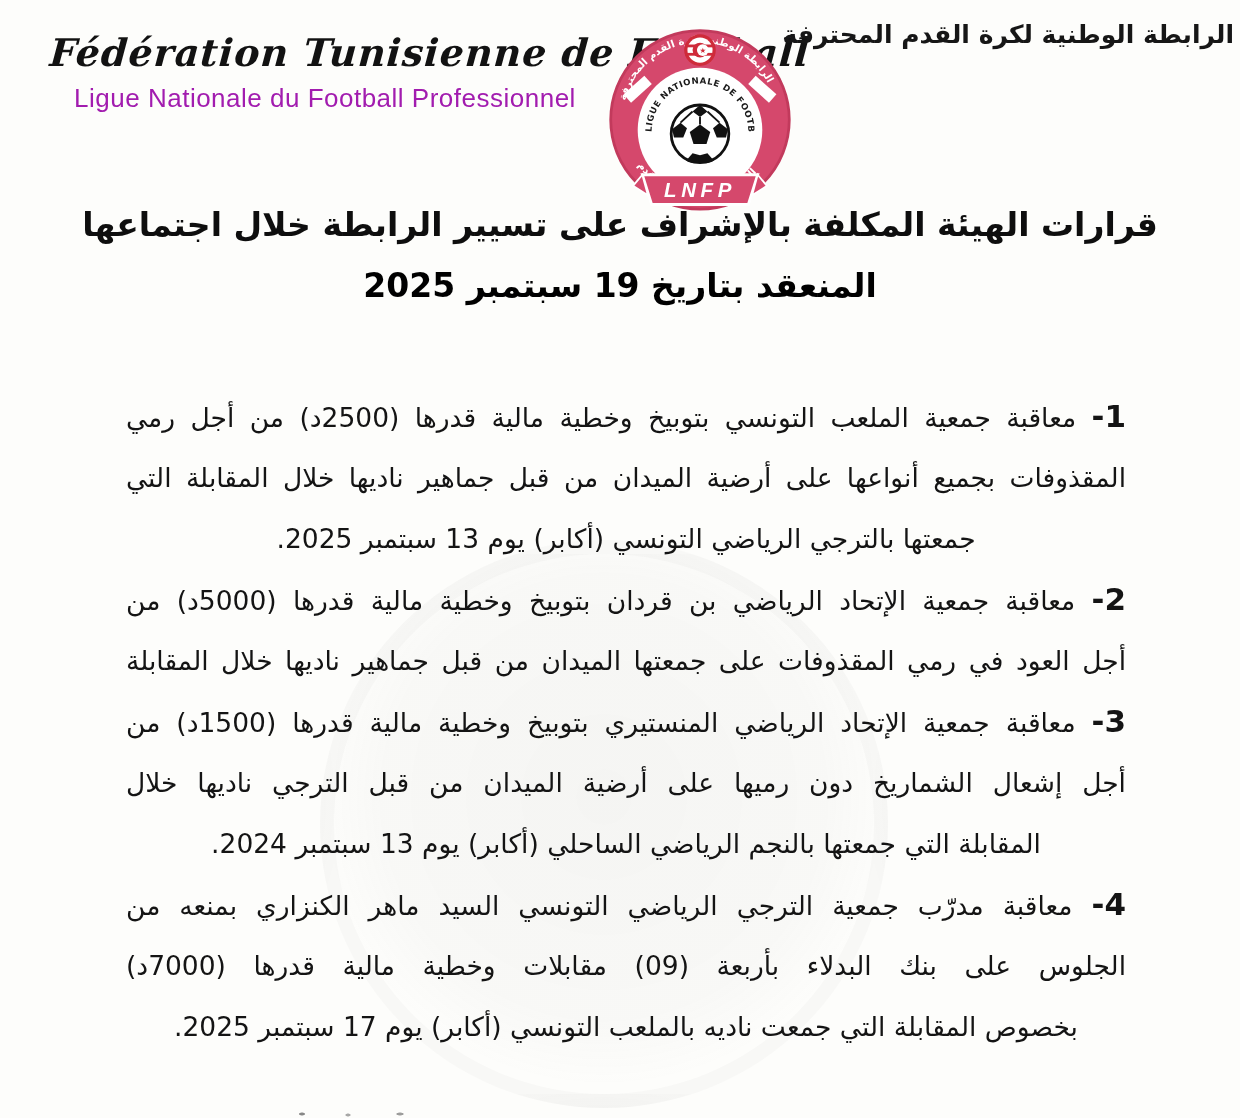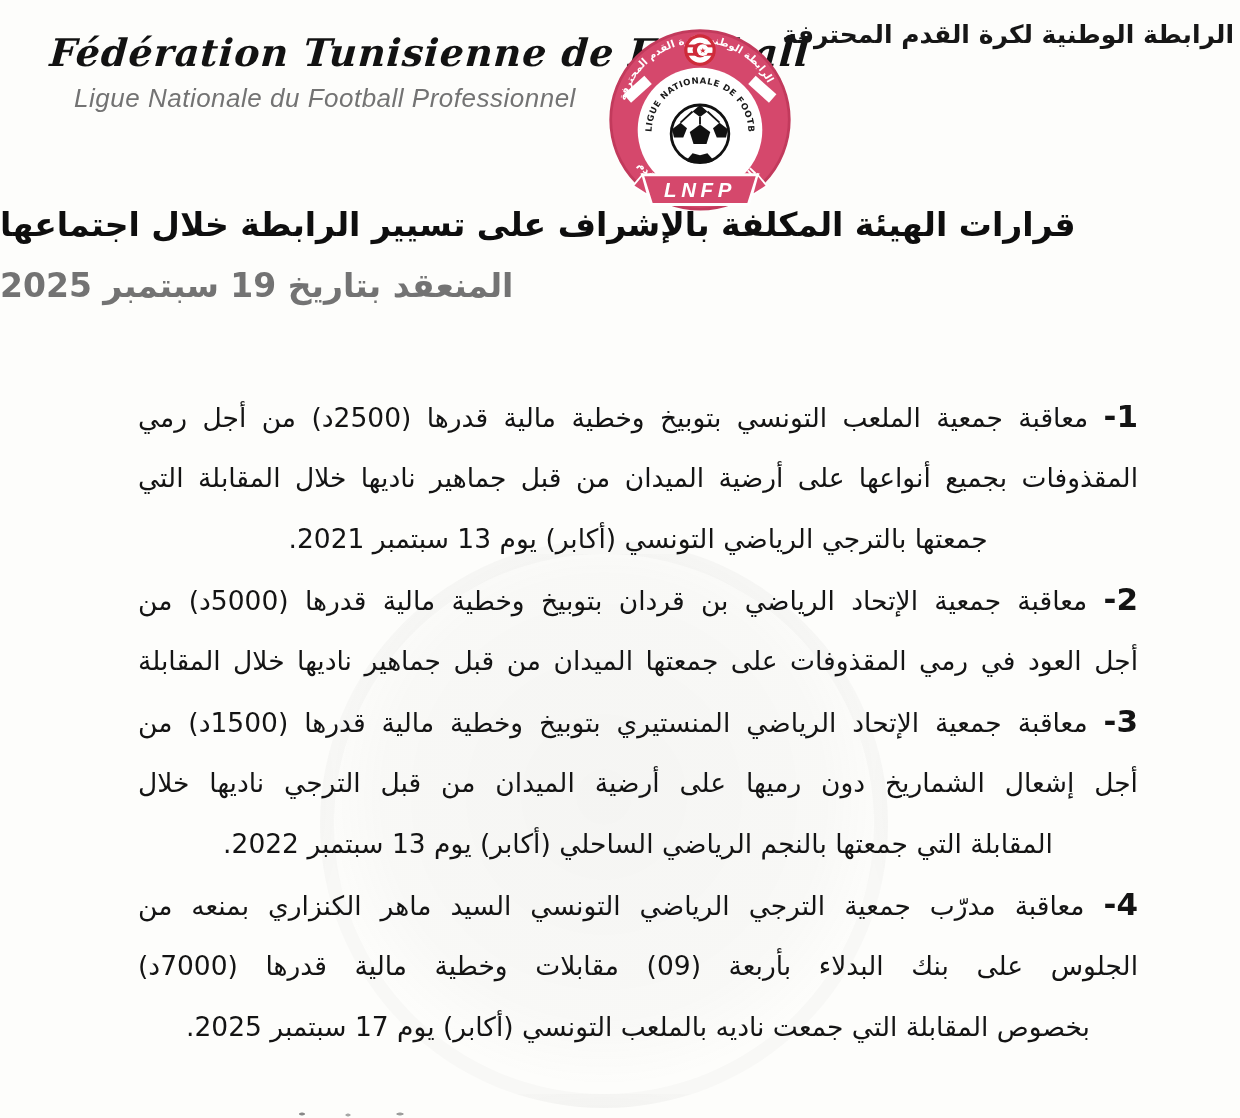--- a/index.html
+++ b/index.html
@@ -23,55 +23,54 @@
   .fr-title{
     font-family:"DejaVu Serif", serif;
     font-style:italic;font-weight:bold;
     font-size:38px;letter-spacing:1px;
     transform:skewX(-4deg);
     color:#121212;
     white-space:nowrap;
   }
   .fr-subtitle{
     font-family:"Liberation Sans", sans-serif;
-    font-style:italic;
     font-size:26px;letter-spacing:.5px;
-    margin-top:8px;color:#737373;
+    margin-top:8px;color:#a21caf;
     white-space:nowrap;
   }
   .ar-block{
     position:absolute;right:6px;top:12px;width:450px;
     text-align:center;direction:rtl;
   }
   .ar-title{
     font-size:43px;font-weight:900;color:#101010;
     white-space:nowrap;letter-spacing:-1px;
   }
   .ar-subtitle{
     font-size:25px;font-weight:800;color:#161616;
     margin-top:8px;white-space:nowrap;
   }
   .logo{
     position:absolute;left:607px;top:22px;width:186px;height:192px;
   }
   
   .doc-title{
     position:absolute;left:0;top:205px;width:100%;
-    direction:rtl;text-align:left;
+    direction:rtl;text-align:center;
   }
   .doc-title-line1{
     font-size:33px;font-weight:900;color:#0e0e0e;
   }
   .doc-title-line2{
-    font-size:33px;font-weight:900;color:#737373;
+    font-size:33px;font-weight:900;color:#000000;
     margin-top:22px;
   }
   
   .decisions{
-    position:absolute;left:138px;top:386px;width:1000px;
+    position:absolute;left:126px;top:386px;width:1000px;
     direction:rtl;
     font-size:26.5px;color:#141414;
   }
   .body-line{
     height:61px;line-height:61px;
     white-space:nowrap;
   }
   .line-full{
     text-align:justify;text-align-last:justify;
     white-space:normal;
@@ -179,26 +178,26 @@
   </div>
 
   <div class="doc-title">
     <div class="doc-title-line1">قرارات الهيئة المكلفة بالإشراف على تسيير الرابطة خلال اجتماعها</div>
     <div class="doc-title-line2">المنعقد بتاريخ 19 سبتمبر 2025</div>
   </div>
 
   <div class="decisions" id="decisions">
       <div class="body-line line-full"><span class="num">1-</span> معاقبة جمعية الملعب التونسي بتوبيخ وخطية مالية قدرها (2500د) من أجل رمي</div>
       <div class="body-line line-full">المقذوفات بجميع أنواعها على أرضية الميدان من قبل جماهير ناديها خلال المقابلة التي</div>
-      <div class="body-line line-last">جمعتها بالترجي الرياضي التونسي (أكابر) يوم 13 سبتمبر 2021.</div>
+      <div class="body-line line-last">جمعتها بالترجي الرياضي التونسي (أكابر) يوم 13 سبتمبر 2025.</div>
       <div class="body-line line-full"><span class="num">2-</span> معاقبة جمعية الإتحاد الرياضي بن قردان بتوبيخ وخطية مالية قدرها (5000د) من</div>
       <div class="body-line line-full">أجل العود في رمي المقذوفات على جمعتها الميدان من قبل جماهير ناديها خلال المقابلة</div>
       <div class="body-line line-full"><span class="num">3-</span> معاقبة جمعية الإتحاد الرياضي المنستيري بتوبيخ وخطية مالية قدرها (1500د) من</div>
       <div class="body-line line-full">أجل إشعال الشماريخ دون رميها على أرضية الميدان من قبل الترجي ناديها خلال</div>
-      <div class="body-line line-last">المقابلة التي جمعتها بالنجم الرياضي الساحلي (أكابر) يوم 13 سبتمبر 2022.</div>
+      <div class="body-line line-last">المقابلة التي جمعتها بالنجم الرياضي الساحلي (أكابر) يوم 13 سبتمبر 2024.</div>
       <div class="body-line line-full"><span class="num">4-</span> معاقبة مدرّب جمعية الترجي الرياضي التونسي السيد ماهر الكنزاري بمنعه من</div>
       <div class="body-line line-full">الجلوس على بنك البدلاء بأربعة (09) مقابلات وخطية مالية قدرها (7000د)</div>
       <div class="body-line line-last">بخصوص المقابلة التي جمعت ناديه بالملعب التونسي (أكابر) يوم 17 سبتمبر 2025.</div>
     </div>
 
   <div class="scan-artifact"></div>
 
 </div>
 
 </body></html>

